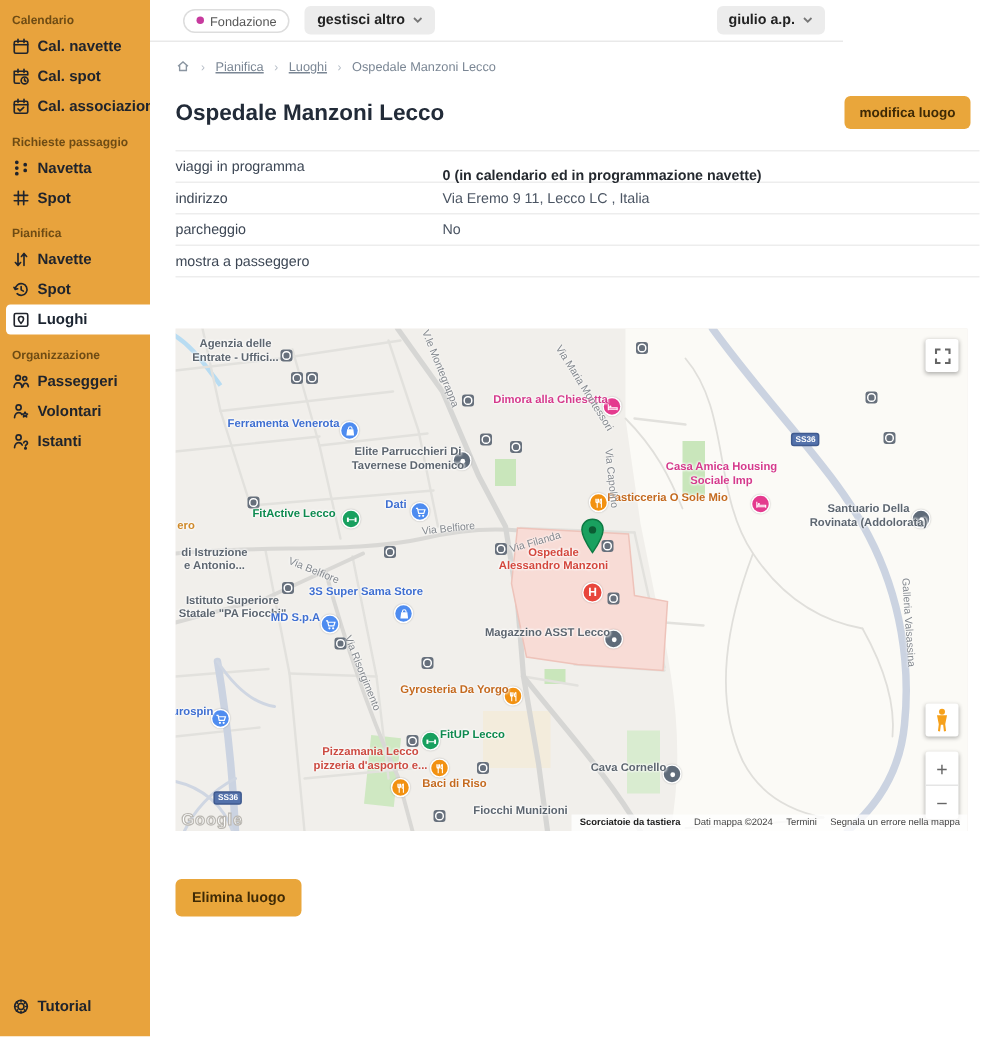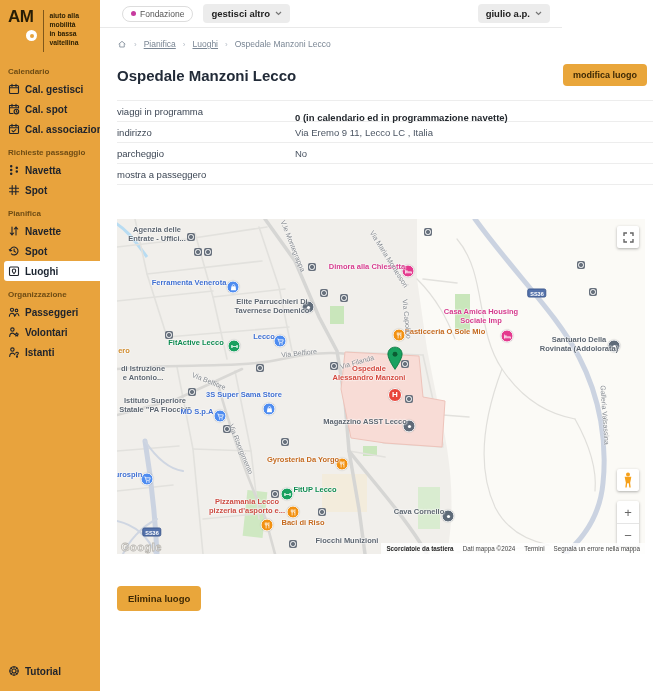--- a/index.html
+++ b/index.html
@@ -104,39 +104,30 @@
     color:rgba(255,255,255,.9); -webkit-text-stroke:0.8px #b9b6b0; letter-spacing:0.5px; }
 
   .delete-row { margin-top:32px; }
 </style>
 </head>
 <body>
 
 <div class="app">
 
   <nav class="sidebar">
-    <div class="logo">
-      <div class="logo-abbr">AM</div>
-      <div class="logo-donut"></div>
-      <div class="logo-divider"></div>
-      <div class="logo-tagline" style="white-space:pre;">aiuto alla
-mobilità
-in bassa
-valtellina</div>
-    </div>
     <div id="side-sections">
         <div class="side-section-title">Calendario</div>
         <div class="side-item">
           <span class="ic">
             <svg viewBox="0 0 12 12" fill="none" stroke="currentColor" stroke-width="1.1" stroke-linecap="round" stroke-linejoin="round">
               <rect x="1.5" y="2.5" width="9" height="8" rx="1"></rect>
               <path d="M1.5 4.8h9M4 1.2v2.2M8 1.2v2.2"></path>
             </svg>
           </span>
-          <span class="lbl">Cal. gestisci</span>
+          <span class="lbl">Cal. navette</span>
         </div>
         <div class="side-item">
           <span class="ic">
             <svg viewBox="0 0 12 12" fill="none" stroke="currentColor" stroke-width="1.1" stroke-linecap="round" stroke-linejoin="round">
               <path d="M10.5 5V3.5a1 1 0 0 0-1-1h-8v7a1 1 0 0 0 1 1H5M1.5 4.8h9M4 1.2v2.2M8 1.2v2.2"></path>
               <circle cx="8.4" cy="8.6" r="2.3"></circle>
               <path d="M8.4 7.6v1.1l.8.5"></path>
             </svg>
           </span>
           <span class="lbl">Cal. spot</span>
@@ -500,21 +491,21 @@
             <div class="maplabel lc-blue" style="left: 72px; top: 64px;">Ferramenta Venerota</div>
             <div class="maplabel lc-pink" style="left: 250px; top: 48px;">Dimora alla Chiesetta</div>
             <div class="maplabel lc-gray" style="left: 155px; top: 87px;">Elite Parrucchieri Di
 Tavernese Domenico</div>
             <div class="maplabel lc-pink" style="left: 364px; top: 97px;">Casa Amica Housing
 Sociale Imp</div>
             <div class="maplabel lc-food" style="left: 328px; top: 113px;">Pasticceria O Sole Mio</div>
             <div class="maplabel lc-gray" style="left: 462px; top: 125px;">Santuario Della
 Rovinata (Addolorata)</div>
             <div class="maplabel lc-green" style="left: 79px; top: 124px;">FitActive Lecco</div>
-            <div class="maplabel lc-blue" style="left: 147px; top: 118px;">Lecco</div>
+            <div class="maplabel lc-blue" style="left: 147px; top: 118px;">Dati</div>
             <div class="maplabel lc-orange" style="left: 7px; top: 132px;">ero</div>
             <div class="maplabel lc-gray" style="left: 26px; top: 154px;">di Istruzione
 e Antonio...</div>
             <div class="maplabel lc-gray" style="left: 38px; top: 186px;">Istituto Superiore
 Statale "PA Fiocchi"</div>
             <div class="maplabel lc-blue" style="left: 127px; top: 176px;">3S Super Sama Store</div>
             <div class="maplabel lc-blue" style="left: 80px; top: 193px;">MD S.p.A</div>
             <div class="maplabel lc-blue" style="left: 9px; top: 256px;">Eurospin</div>
             <div class="maplabel lc-food" style="left: 186px; top: 241px;">Gyrosteria Da Yorgo</div>
             <div class="maplabel lc-green" style="left: 198px; top: 271px;">FitUP Lecco</div>

